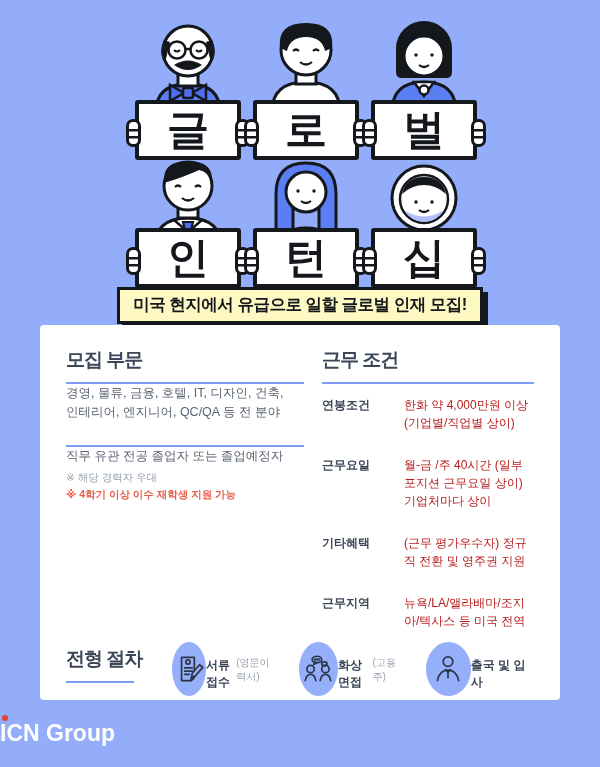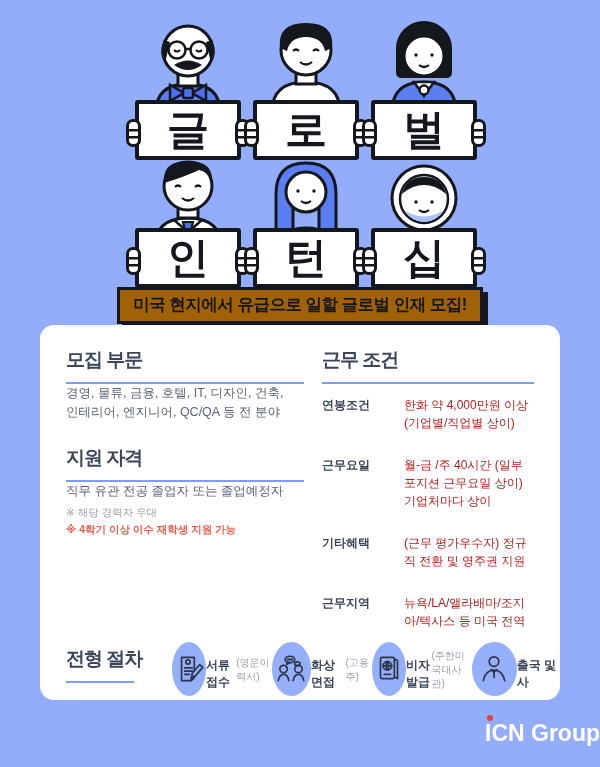--- a/index.html
+++ b/index.html
@@ -14,26 +14,26 @@
           border-radius:3px; display:flex; align-items:center; justify-content:center;
           font-size:42px; font-weight:900; color:#14171c; line-height:1; }
   .row1 .sign { top:80px; } .row2 .sign { top:70px; }
   .hand { position:absolute; width:15px; height:28px; top:15px; background-color:#fff;
           border:3px solid #14171c; border-radius:7px;
           background-image:linear-gradient(#14171c,#14171c),linear-gradient(#14171c,#14171c);
           background-size:100% 2.5px; background-position:0 7px,0 14px; background-repeat:no-repeat; }
   .hand.l { left:-13px; } .hand.r { right:-13px; }
 
   .banner-wrap { position:absolute; left:0; top:287px; width:600px; text-align:center; }
-  .banner { display:inline-block; background:#a16207; border:3px solid #14171c; box-shadow:5px 5px 0 #14171c;
+  .banner { display:inline-block; background:#fef9c3; border:3px solid #14171c; box-shadow:5px 5px 0 #14171c;
             padding:4px 13px 5px; font-size:16.5px; font-weight:800; color:#14171c; letter-spacing:-0.5px; }
 
   
   .card { position:absolute; left:40px; top:325px; width:520px; height:375px; background:#fff;
-          border-radius:14px; padding:22px 26px 16px; overflow:hidden; }
+          border-radius:4px; padding:22px 26px 16px; overflow:hidden; }
   .top-grid { display:grid; grid-template-columns:238px 1fr; column-gap:18px; }
   .sec-title { font-size:19px; font-weight:800; color:#3c4659; letter-spacing:-1px; }
   .underline { height:2px; background:#7f9df5; margin-top:9px; }
   .sec-body { font-size:12.5px; color:#5b6474; line-height:1.55; margin-top:0; white-space:pre-line; }
   .qualify { margin-top:22px; }
   .note-gray { font-size:10.5px; color:#98a1ae; margin-top:5px; }
   .note-red { font-size:10.5px; color:#e8604c; font-weight:700; margin-top:3px; }
 
   .cond-rows { margin-top:12px; display:grid; grid-template-columns:58px 1fr; column-gap:8px; row-gap:3px;gap:24px; }
   .cond-label { font-size:12px; font-weight:800; color:#3c4659; line-height:1.5; }
@@ -45,21 +45,21 @@
   .steps { flex:1; display:flex; justify-content:space-between; padding:0 8px 0 2px; }
   .step { display:flex; flex-direction:row; align-items:center; width:100px; }
   .step-circle { width:54px; height:54px; border-radius:50%; background:#96affb;
                  display:flex; align-items:center; justify-content:center; }
   .step-circle svg { width:34px; height:34px; }
   .step-label { margin-top:10px; font-size:12px; font-weight:700; color:#3c4659; }
   .step-sub { margin-top:2px; font-size:10px; color:#9aa3b2; }
 
   
   .footer { position:absolute; left:0; top:700px; width:600px; height:67px;
-            display:flex; align-items:center; justify-content:flex-end; }
+            display:flex; align-items:center; justify-content:flex-start; }
   .logo { position:relative; color:#fff; font-size:23px; font-weight:800; letter-spacing:0; }
   .logo-dot { position:absolute; left:2px; top:-5px; width:6px; height:6px; background:#e5452f; border-radius:50%; }
 </style>
 </head>
 <body>
 
 <div class="poster">
 
   <div class="hero">
 
@@ -186,21 +186,20 @@
     <div class="top-grid">
       <div>
         <section>
           <h2 class="sec-title">모집 부문</h2>
           <div class="underline"></div>
           <p class="sec-body">경영, 물류, 금융, 호텔, IT, 디자인, 건축,
 인테리어, 엔지니어, QC/QA 등 전 분야</p>
         </section>
 
         <section class="qualify">
-          <h2 class="sec-title">지원 자격</h2>
           <div class="underline"></div>
           <p class="sec-body">직무 유관 전공 졸업자 또는 졸업예정자</p>
           <p class="note-gray">※ 해당 경력자 우대</p>
           <p class="note-red">※ 4학기 이상 이수 재학생 지원 가능</p>
         </section>
       </div>
 
       <div>
         <section>
           <h2 class="sec-title">근무 조건</h2>
@@ -255,33 +254,20 @@
               <circle cx="26" cy="14" r="0.8" fill="#2c3547"></circle>
               <circle cx="30" cy="14" r="0.8" fill="#2c3547"></circle>
               <circle cx="34" cy="14" r="0.8" fill="#2c3547"></circle>
               <ellipse cx="44" cy="22" rx="5" ry="3.5"></ellipse>
             </svg>
           </div>
           <div class="step-label">화상면접</div>
           <div class="step-sub">(고용주)</div>
         </div>
 
-        <div class="step">
-          <div class="step-circle">
-            <svg viewBox="0 0 64 64" fill="none" stroke="#2c3547" stroke-width="3.2" stroke-linecap="round" stroke-linejoin="round">
-              <path d="M40 12 l8 4 v34 l-8 -4 z"></path>
-              <rect x="16" y="10" width="26" height="40" rx="3" fill="#96affb"></rect>
-              <circle cx="29" cy="26" r="8"></circle>
-              <path d="M21 26 h16 M29 18 q5 8 0 16 M29 18 q-5 8 0 16"></path>
-              <line x1="23" y1="42" x2="35" y2="42"></line>
-            </svg>
-          </div>
-          <div class="step-label">비자발급</div>
-          <div class="step-sub">(주한미국대사관)</div>
-        </div>
 
         <div class="step">
           <div class="step-circle">
             <svg viewBox="0 0 64 64" fill="none" stroke="#2c3547" stroke-width="3.2" stroke-linecap="round" stroke-linejoin="round">
               <circle cx="32" cy="18" r="9"></circle>
               <path d="M12 54 q4 -20 20 -20 q16 0 20 20"></path>
               <path d="M27 33 l5 5 l5 -5"></path>
               <path d="M32 38 v10"></path>
             </svg>
           </div>

